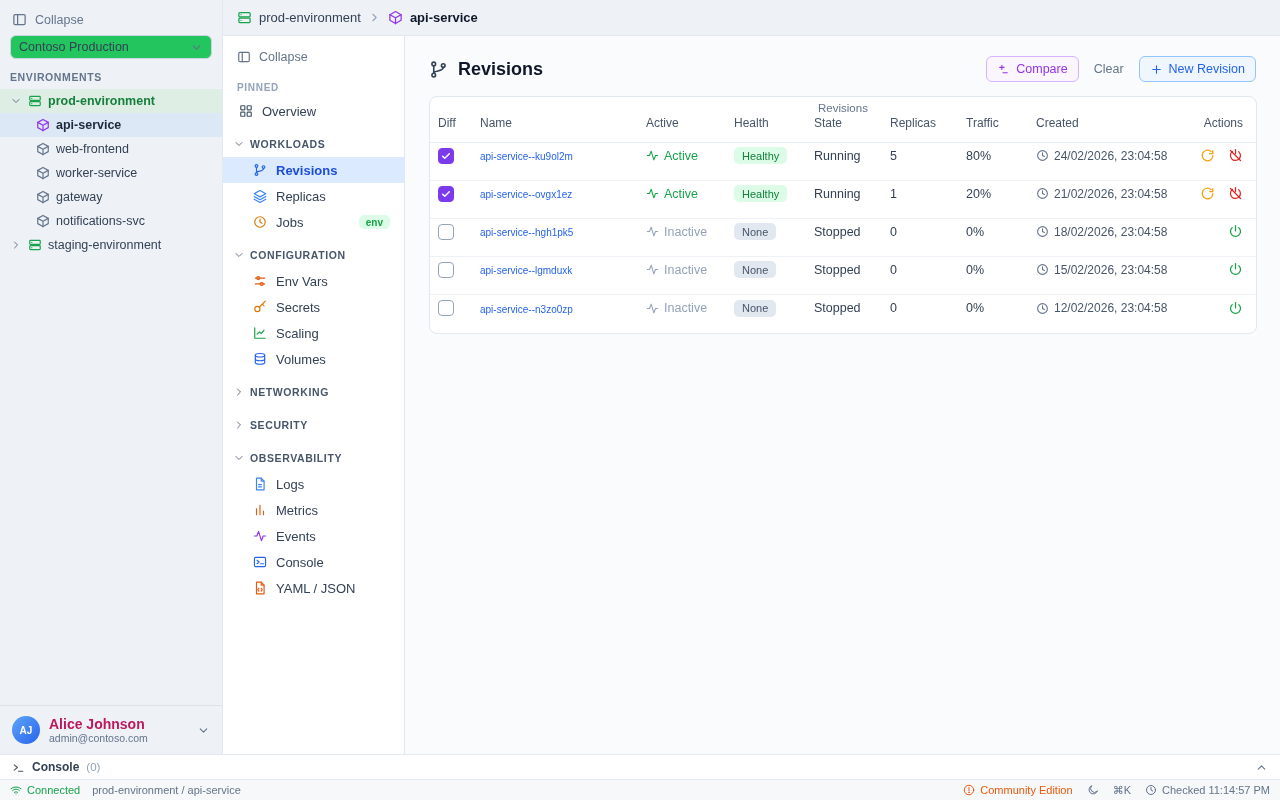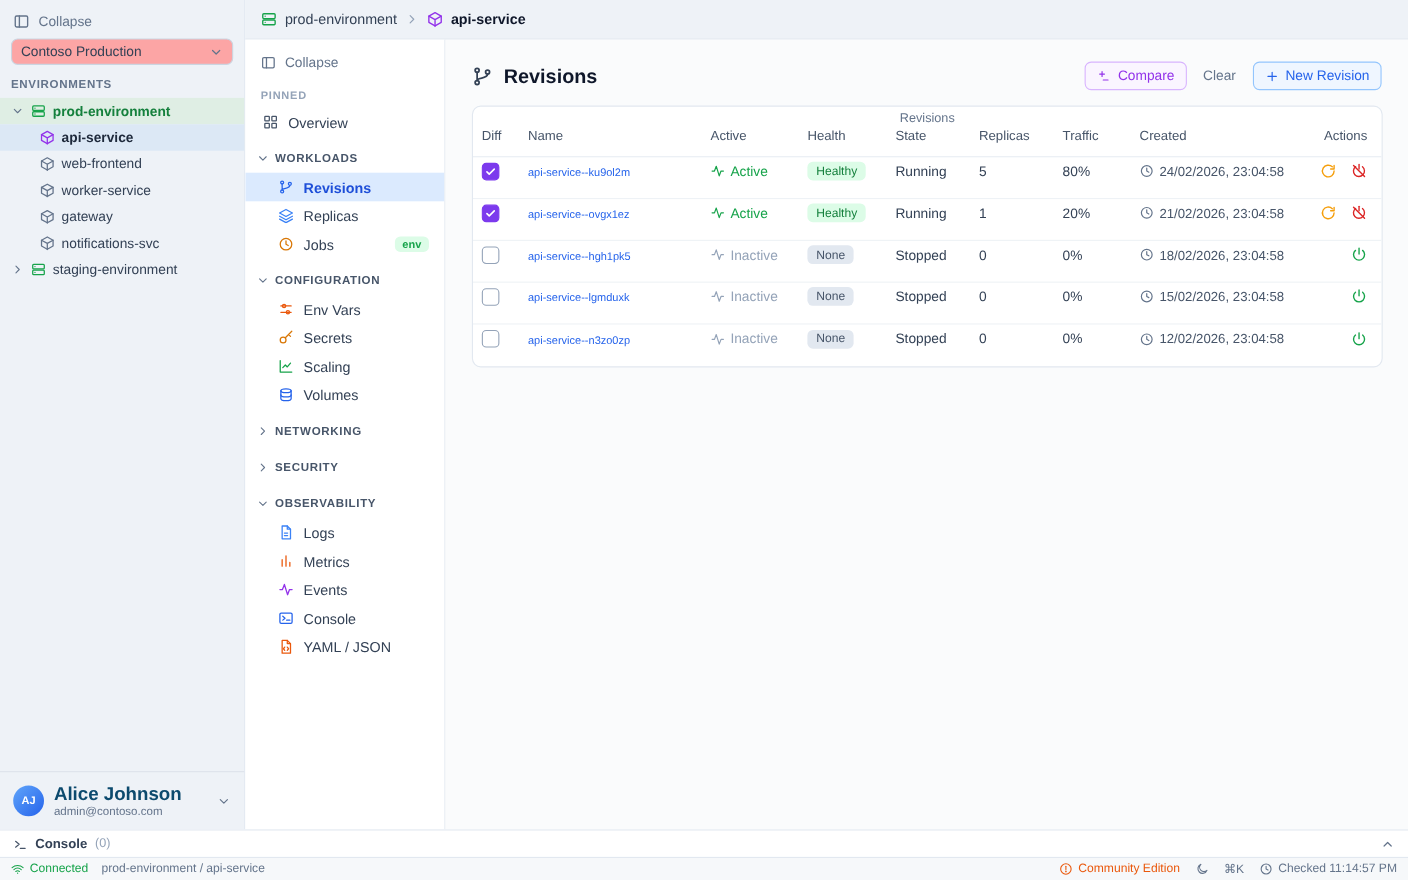--- a/index.html
+++ b/index.html
@@ -8,37 +8,37 @@
   .ic{display:inline-flex;flex-shrink:0}
   .ic svg{width:100%;height:100%;display:block}
   .app{display:flex;flex-direction:column;width:1280px;height:800px}
   .main-row{flex:1;display:flex;min-height:0}
 
   
   .left-sidebar{width:223px;background:#eef2f7;border-right:1px solid #e2e8f0;display:flex;flex-direction:column}
   .ls-collapse{display:flex;align-items:center;gap:8px;padding:12px 12px 8px;color:#64748b;font-size:12.5px;cursor:pointer}
   .ls-collapse .ic{width:15px;height:15px}
   .ls-label{padding:12px 10px 6px;font-size:10.5px;font-weight:700;letter-spacing:.6px;color:#64748b}
-  .ls-select{margin:0 10px;height:24px;background:#fca5a5;border:1px solid #cbd5e1;border-radius:6px;display:flex;align-items:center;justify-content:space-between;padding:0 8px;font-size:12.5px;color:#334155;cursor:pointer}
+  .ls-select{margin:0 10px;height:24px;background:#22c55e;border:1px solid #cbd5e1;border-radius:6px;display:flex;align-items:center;justify-content:space-between;padding:0 8px;font-size:12.5px;color:#334155;cursor:pointer}
   .ls-select .ic{width:13px;height:13px;color:#64748b}
   .tree{display:flex;flex-direction:column}
   .tree-item{display:flex;align-items:center;gap:6px;height:24px;padding:0 10px;font-size:12.5px;color:#334155;cursor:pointer}
   .tree-item .chev{width:12px;height:12px;color:#64748b}
   .tree-item .node-ic{width:14px;height:14px;color:#64748b}
   .tree-item.indent{padding-left:36px}
   .tree-item.env-selected{background:#dfeee4}
   .tree-item.env-selected .t-label{color:#15803d;font-weight:600}
   .tree-item.selected{background:#dce8f5}
   .tree-item.selected .t-label{color:#1e293b;font-weight:600}
   .node-ic.green{color:#16a34a}
   .node-ic.purple{color:#9333ea}
   .ls-spacer{flex:1}
   .user-panel{border-top:1px solid #dde3ea;display:flex;align-items:center;gap:9px;padding:10px 12px;cursor:pointer}
   .avatar{width:28px;height:28px;border-radius:50%;background:linear-gradient(135deg,#60a5fa,#2563eb);color:#fff;font-size:10px;font-weight:700;display:flex;align-items:center;justify-content:center}
-  .user-name{font-size:17px;font-weight:600;color:#0c4a6e}
+  .user-name{font-size:14px;font-weight:600;color:#be185d}
   .user-email{font-size:10.5px;color:#64748b}
   .user-chev{margin-left:auto;width:13px;height:13px;color:#64748b}
 
   
   .right-col{flex:1;display:flex;flex-direction:column;min-width:0}
   .topbar{height:36px;background:#eef2f7;border-bottom:1px solid #e2e8f0;display:flex;align-items:center;padding:0 14px;gap:7px}
   .bc-ic{width:15px;height:15px}
   .bc-env-ic{color:#16a34a}
   .bc-svc-ic{color:#9333ea}
   .bc-sep{width:13px;height:13px;color:#94a3b8}

